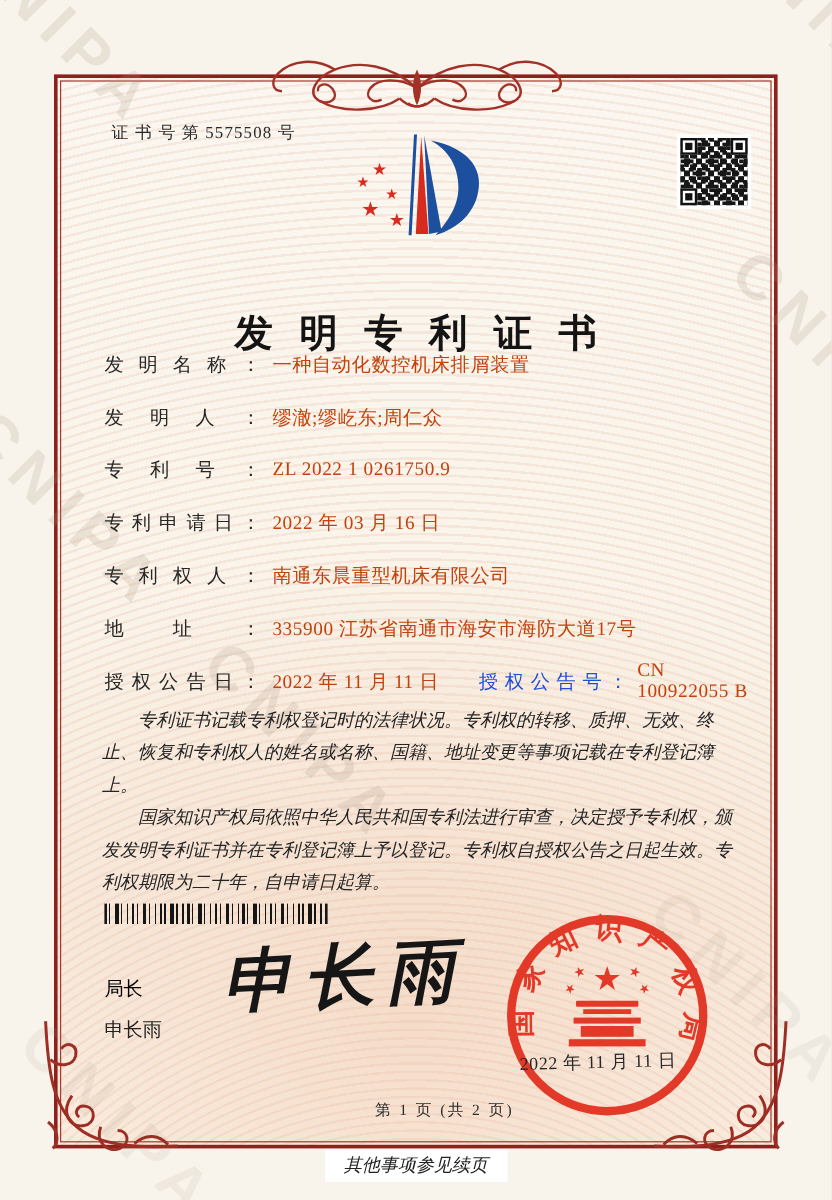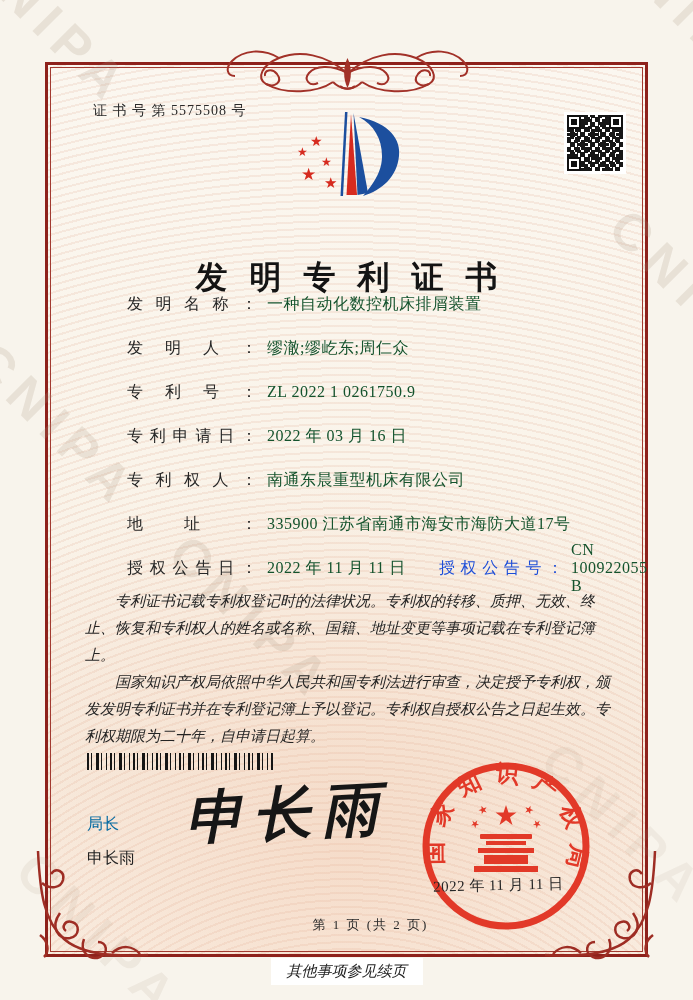--- a/index.html
+++ b/index.html
@@ -30,35 +30,35 @@
        repeating-conic-gradient(#161616 0 25%, rgba(0,0,0,0) 0 50%) 3px 2px/10px 10px,#fff;}
   .qf{position:absolute;width:14px;height:14px;border:2.5px solid #111;background:#fff;box-sizing:border-box;}
   .qf::after{content:"";position:absolute;inset:2px;background:#111;}
   .qf.tl{left:0;top:0}.qf.tr{right:0;top:0}.qf.bl{left:0;bottom:0}
   .title{position:absolute;left:0;right:0;top:146px;text-align:center;font-size:32px;font-weight:700;
          letter-spacing:22px;text-indent:22px;color:#141414;}
   
   .fields{position:absolute;left:42px;right:18px;top:220px;font-size:16px;}
   .row{display:flex;align-items:center;height:44px;}
   .lbl{flex:0 0 130px;margin-right:10px;text-align:justify;text-align-last:justify;color:#262626;}
-  .val{color:#14532d;letter-spacing:0.5px;}
+  .val{color:#c2410c;letter-spacing:0.5px;}
   .val1{flex:0 0 172px;}
   .lbl2{flex:0 0 124px;margin-right:8px;text-align:justify;text-align-last:justify;color:#1d4ed8;}
   
   .bodytext{position:absolute;left:40px;right:30px;top:524px;font-size:15px;line-height:27px;
             font-style:italic;color:#242424;}
   .bodytext p{margin:0;text-indent:2em;}
   
   .barcode{position:absolute;left:42px;top:690px;width:186px;height:17px;
      background:
       repeating-linear-gradient(90deg,#151515 0 2px,rgba(0,0,0,0) 2px 4px,#151515 4px 5px,rgba(0,0,0,0) 5px 9px,
         #151515 9px 12px,rgba(0,0,0,0) 12px 14px,#151515 14px 15px,rgba(0,0,0,0) 15px 19px,
         #151515 19px 20px,rgba(0,0,0,0) 20px 23px);}
   
-  .dir-title{position:absolute;left:42px;top:752px;font-size:16px;color:#0369a1;}
+  .dir-title{position:absolute;left:42px;top:752px;font-size:16px;color:#000000;}
   .dir-name{position:absolute;left:42px;top:786px;font-size:16px;color:#222;}
   .sig{position:absolute;left:140px;top:712px;width:250px;font-size:58px;font-style:italic;font-weight:600;
        letter-spacing:10px;color:#161616;transform:rotate(-3deg);font-family:"DejaVu Serif",serif;}
   
   .seal{position:absolute;left:375px;top:698px;width:172px;height:172px;opacity:0.96;}
   .date-stamp{position:absolute;left:388px;top:814px;font-size:15px;font-weight:500;letter-spacing:0.5px;
               color:#262626;transform:rotate(-1.5deg);white-space:nowrap;}
   .pageno{position:absolute;left:0;right:0;top:856px;text-align:center;font-size:13px;letter-spacing:2px;color:#2a2a2a;padding-left:48px;}
   
   .note{position:absolute;left:50%;top:958px;transform:translateX(-50%);background:#ffffff;
@@ -134,21 +134,21 @@
   <div class="qr" style="left:564px;top:112px;">
     <div class="qr-body">
       <span class="qf tl"></span>
       <span class="qf tr"></span>
       <span class="qf bl"></span>
     </div>
   </div>
 
   <div class="title" style="top:208px;margin-top:48px;">发明专利证书</div>
 
-  <div class="fields" style="left:87px;right:63px;top:282px;margin-left:40px;">
+  <div class="fields" style="left:87px;right:63px;top:282px;">
     <div class="row">
       <span class="lbl">发明名称：</span>
       <span class="val">一种自动化数控机床排屑装置</span>
     </div>
     <div class="row">
       <span class="lbl">发明人：</span>
       <span class="val">缪澈;缪屹东;周仁众</span>
     </div>
     <div class="row">
       <span class="lbl">专利号：</span>

